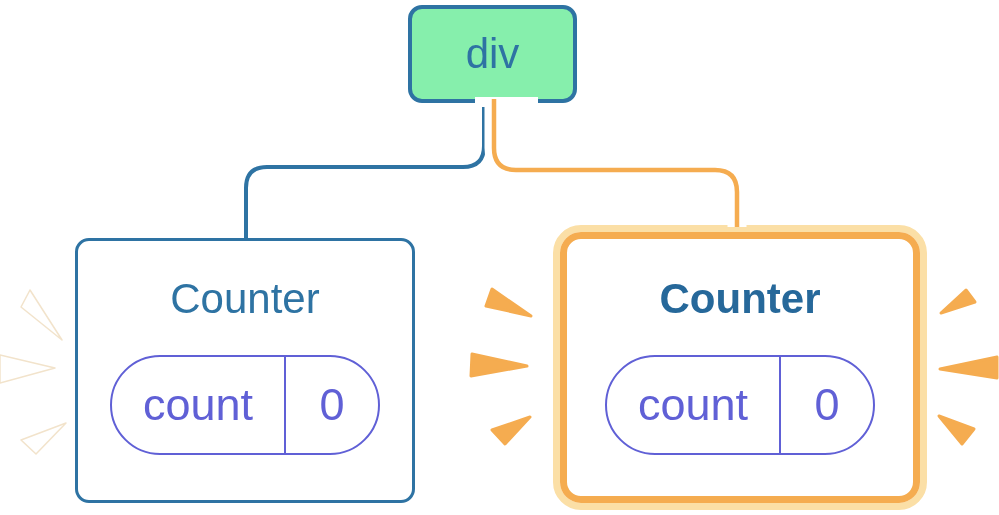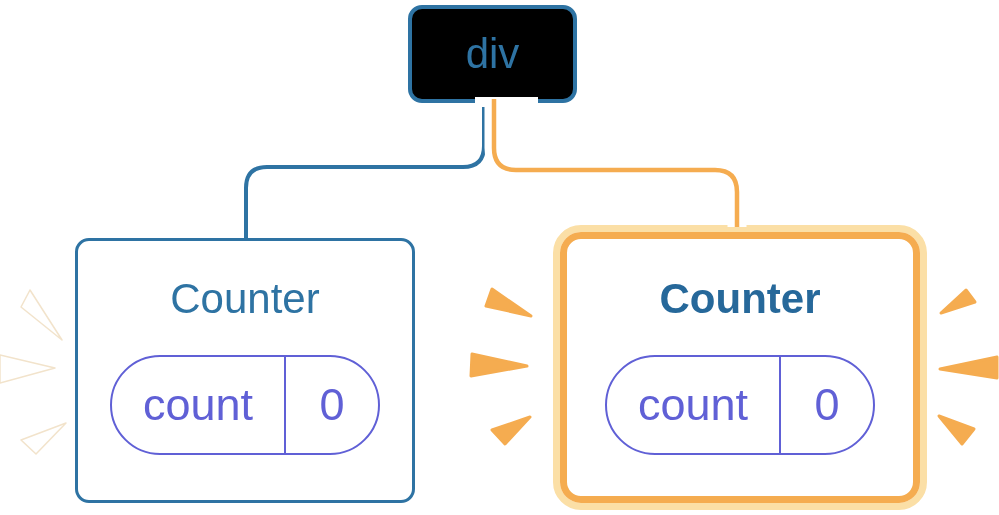--- a/index.html
+++ b/index.html
@@ -16,21 +16,21 @@
     left: 0; top: 0;
     width: 999px; height: 515px;
     pointer-events: none;
   }
   
   .node-root {
     position: absolute;
     left: 408px; top: 5px;
     width: 169px; height: 98px;
     box-sizing: border-box;
-    background: #000000;
+    background: #86efac;
     border: 4px solid #2E73A3;
     border-radius: 14px;
     display: flex;
     align-items: center;
     justify-content: center;
     z-index: 2;
     text-align: center;
   }
   .node-root-label {
     font-size: 42px;

